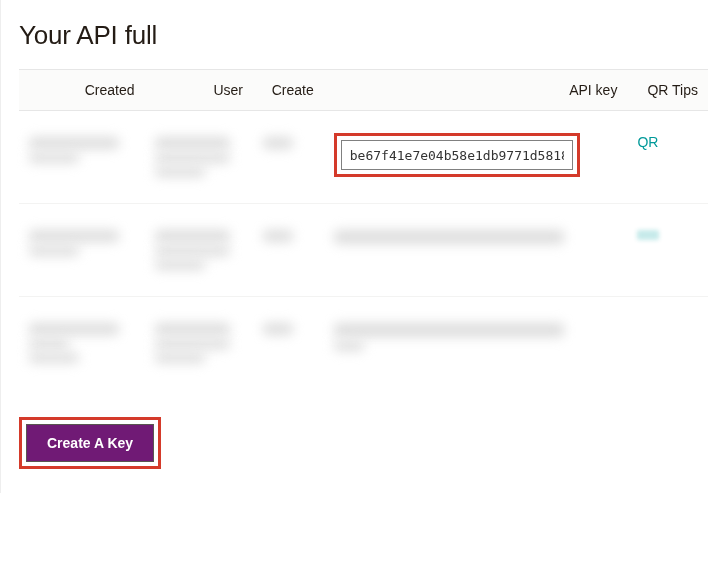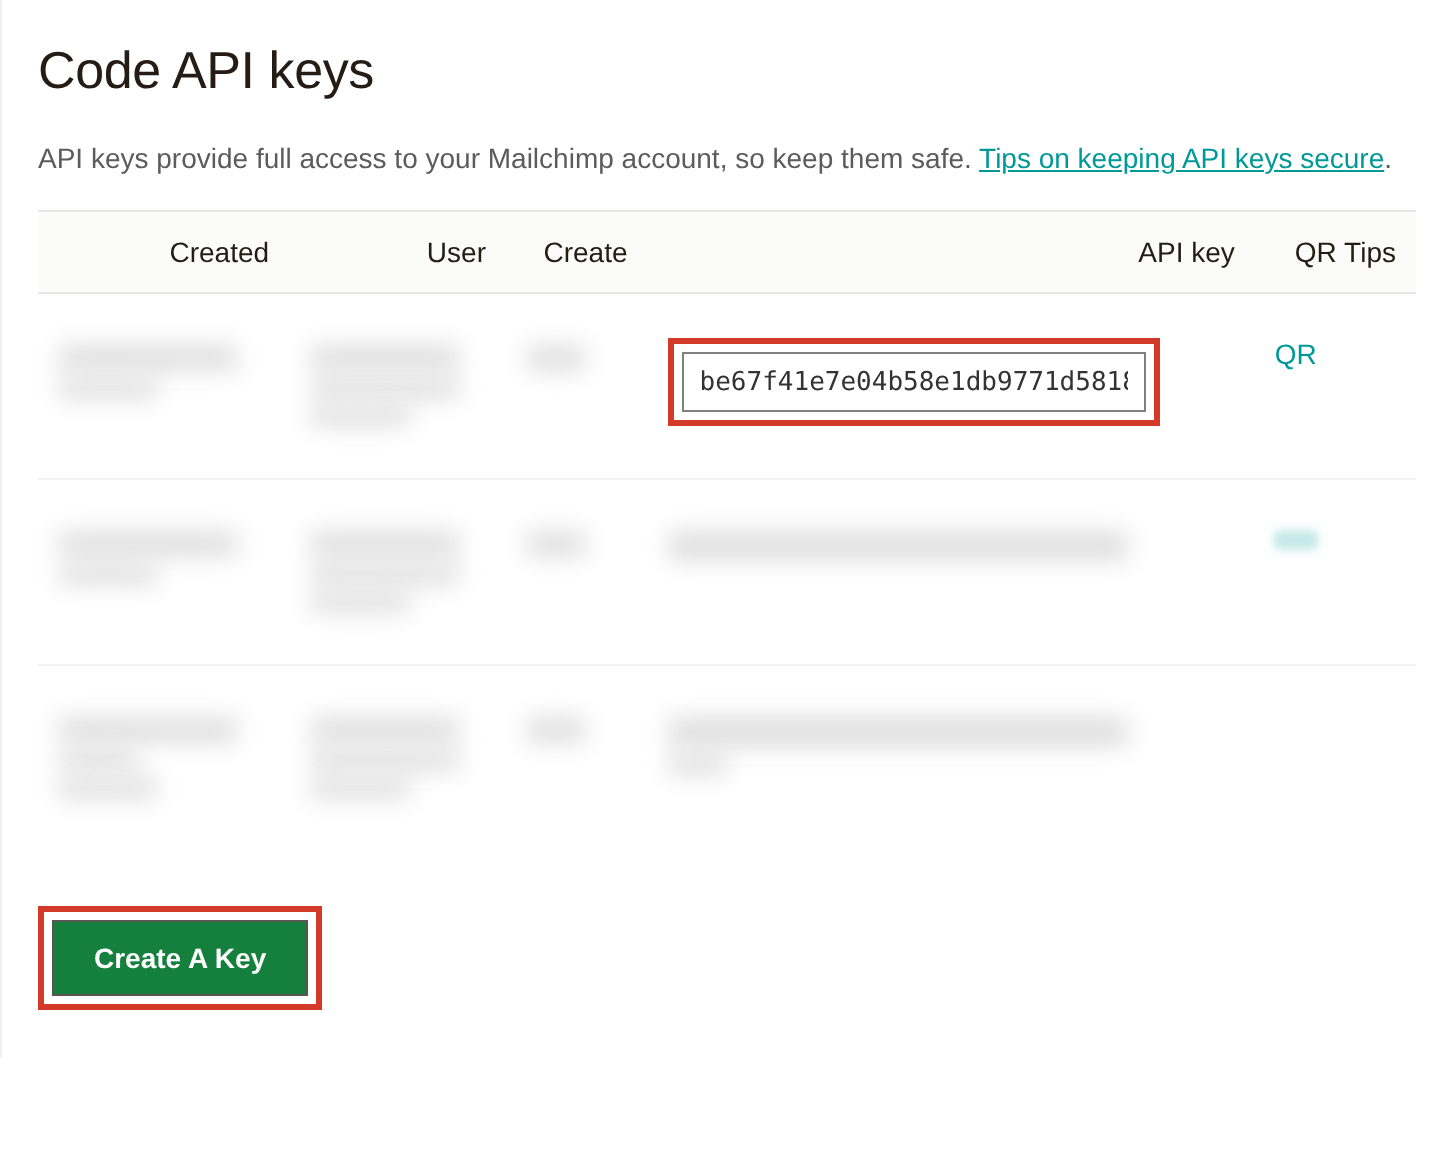--- a/index.html
+++ b/index.html
@@ -94,41 +94,38 @@
     width: 22px;
     height: 10px;
     border-radius: 2px;
     display: inline-block;
     filter: blur(2px);
   }
   .create-row {
     margin-top: 28px;
   }
   .create-btn {
-    background: #15803d;
+    background: #701a75;
     color: #fff;
     border: 1px solid #5a5551;
     padding: 10px 20px;
     font-size: 14px;
     font-weight: 600;
     cursor: pointer;
   }
   td.qr-col { text-align: left; }
   table.api-table tbody tr:last-child td { border-bottom: none; }
 </style>
 </head>
 <body>
 
 <div class="page">
 
-  <h1>Code API keys</h1>
-
-  <div class="intro">
-    <span>API keys provide full access to your Mailchimp account, so keep them safe. </span><a href="#">Tips on keeping API keys secure</a><span>.</span>
-  </div>
+  <h1>Your API full</h1>
+
 
   <table class="api-table">
     <thead>
       <tr>
         <th>Created</th>
         <th>User</th>
         <th>Create</th>
         <th>API key</th>
         <th>QR Tips</th>
       </tr>

